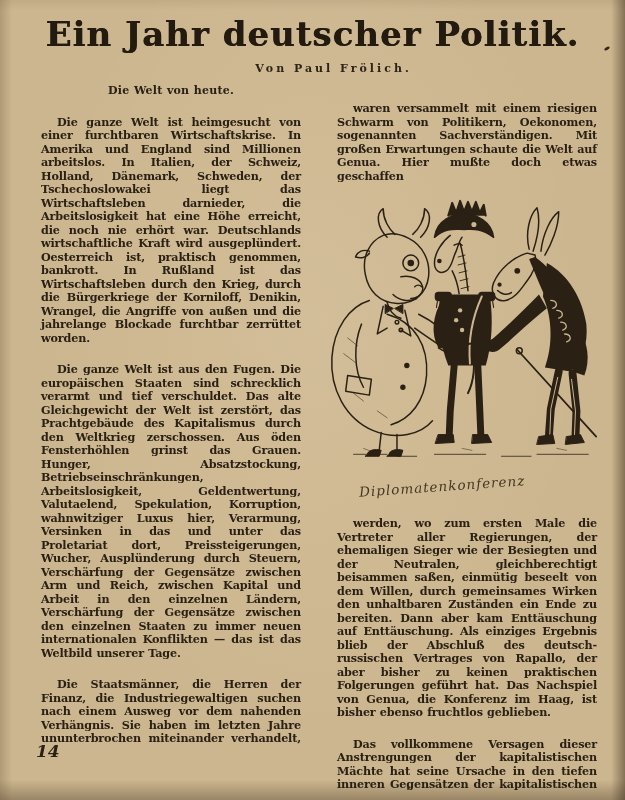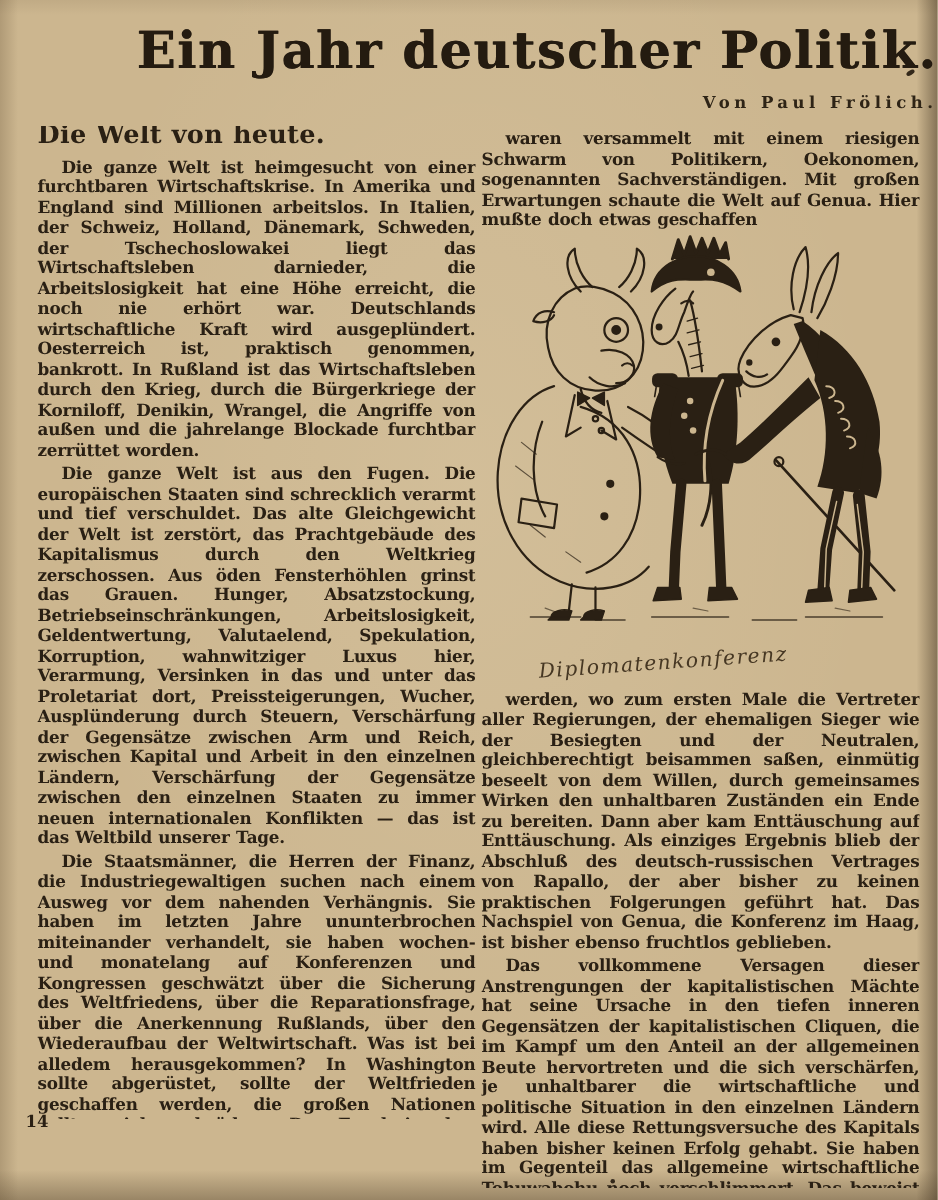--- a/index.html
+++ b/index.html
@@ -10,53 +10,53 @@
     overflow:hidden;
     color:#2a2014;
     background:
       radial-gradient(ellipse at 50% 40%, rgba(255,246,222,0.12), rgba(0,0,0,0) 62%),
       linear-gradient(to right, rgba(92,72,46,0.25) 0px, rgba(92,72,46,0) 12px),
       linear-gradient(to left, rgba(62,48,30,0.50) 0px, rgba(92,72,46,0) 14px),
       linear-gradient(to top, rgba(70,54,34,0.38) 0px, rgba(92,72,46,0) 20px),
       linear-gradient(to bottom, rgba(92,72,46,0.10) 0px, rgba(92,72,46,0) 10px),
       #ccb68f;
   }
-  .masthead{position:absolute;left:0;top:14px;width:625px;text-align:right;}
+  .masthead{position:absolute;left:0;top:14px;width:625px;text-align:center;}
   .title{
     font-size:34px;font-weight:700;letter-spacing:1px;color:#241b10;
     text-shadow:0.4px 0 0 #241b10;
   }
   .byline{
     margin-top:8px;font-size:11px;font-weight:700;letter-spacing:3px;color:#2e2416;padding-left:42px;
   }
   .col{
     position:absolute;top:84px;width:292px;
     font-size:11.2px;line-height:13.5px;font-weight:700;
     text-align:justify;letter-spacing:-0.15px;word-spacing:0.5px;
     color:#2a2014;overflow:hidden;
   }
   .col-left{left:25px;height:662px;}
   .col-right{left:321px;height:708px;}
   .section-heading{
-    font-size:17px;font-weight:700;
+    text-align:center;font-size:11px;font-weight:700;
     margin:0 0 5px 0;letter-spacing:0.2px;
   }
-  .para{margin:0;text-indent:16px;padding-top:2px;}
+  .para{margin:16px;text-indent:16px;padding-top:2px;}
   .figure{
     position:relative;width:292px;height:300px;margin:2px 0 2px 0;
   }
   .figure svg{display:block;margin:0 auto;}
   .fig-caption{
     position:absolute;left:38px;bottom:6px;
     font-style:italic;font-size:13.5px;font-weight:400;
     color:#463723;transform:rotate(-4deg);letter-spacing:1px;
   }
   .page-number{
-    position:absolute;left:17px;top:741px;
-    font-size:11px;font-weight:700;color:#2a2014;
+    position:absolute;left:36px;top:741px;
+    font-size:17px;font-weight:700;color:#2a2014;font-style:italic;
   }
   .speck{position:absolute;background:#33281a;border-radius:50%;}
   .speck-a{left:604px;top:47px;width:6px;height:3px;transform:rotate(-30deg);}
   .speck-b{left:407px;top:786px;width:3px;height:3px;}
   .speck-c{left:489px;top:768px;width:2px;height:2px;opacity:0.7;}
 </style>
 </head>
 <body>
 
 <div class="scan">

